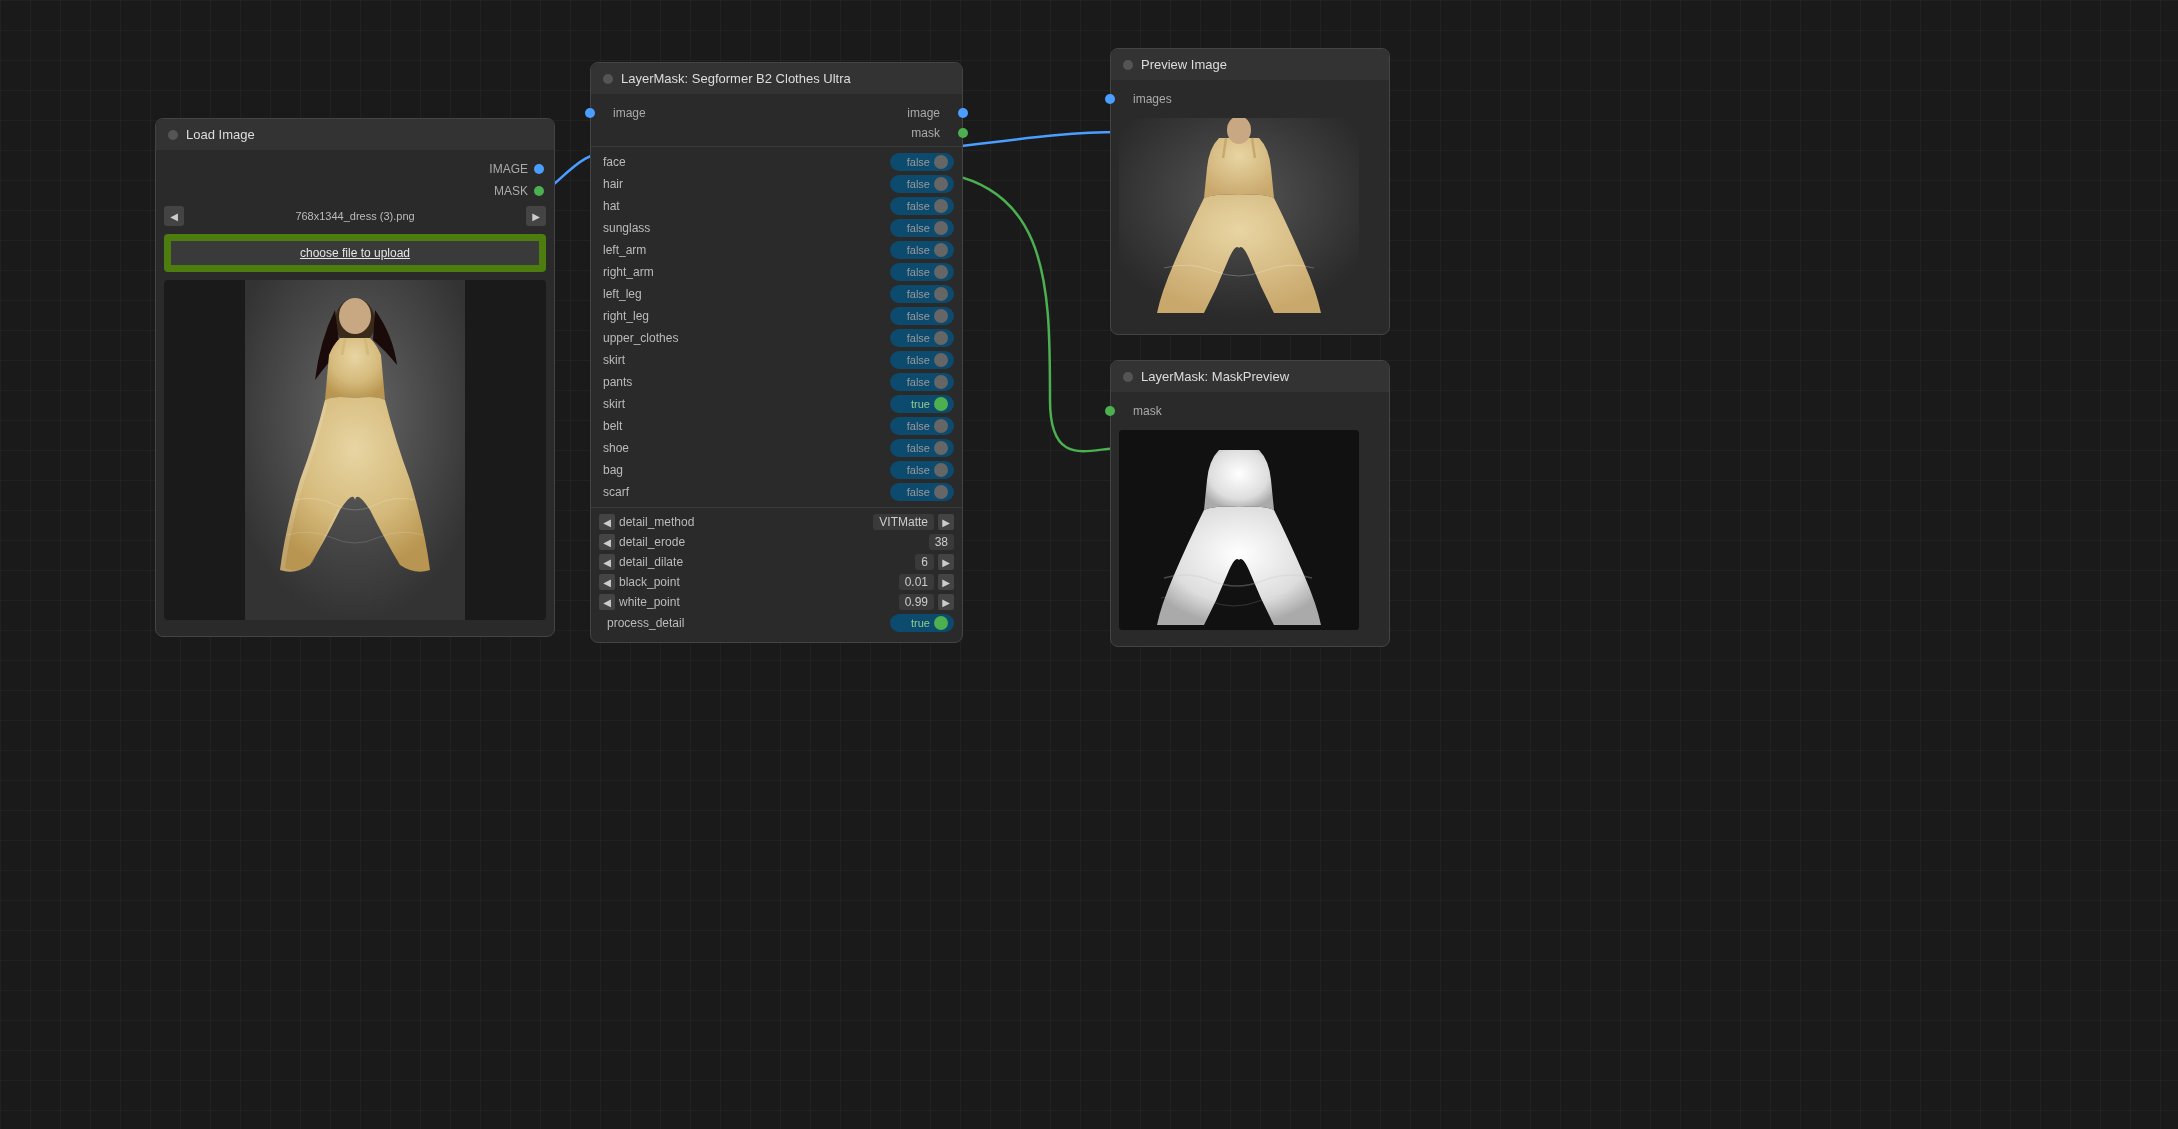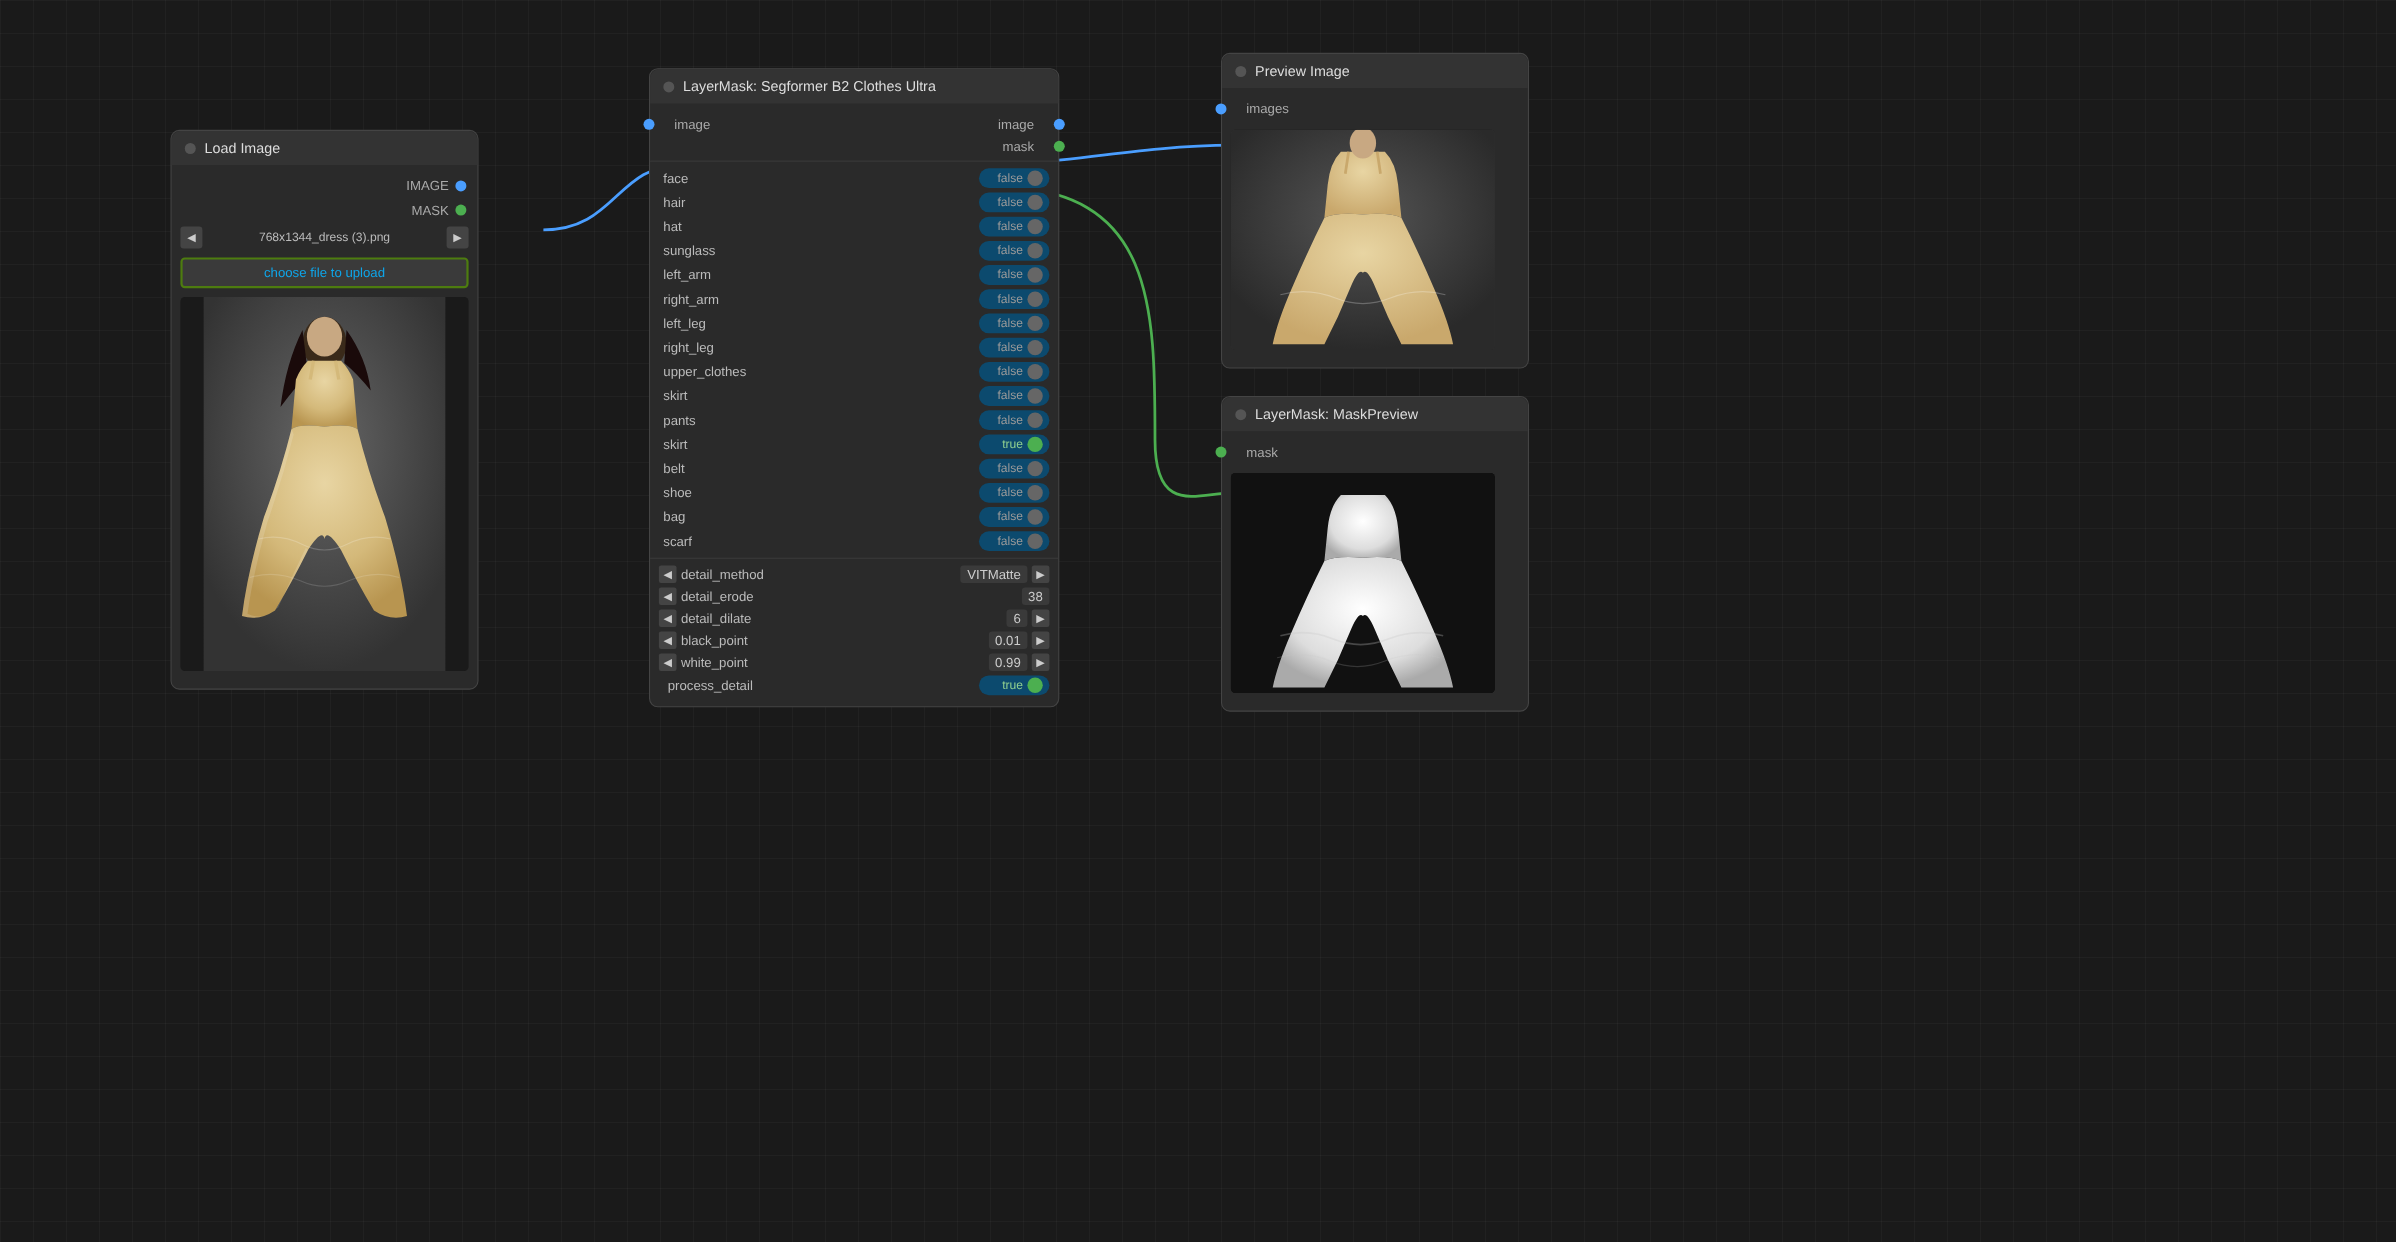--- a/index.html
+++ b/index.html
@@ -51,21 +51,21 @@
     }
 
     .node-body {
       padding: 8px 0;
     }
 
     
     .load-image-node {
       left: 155px;
       top: 118px;
-      width: 280px;
+      width: 400px;
     }
 
     .load-image-row {
       display: flex;
       align-items: center;
       justify-content: flex-end;
       padding: 4px 10px;
       gap: 6px;
     }
 
@@ -109,28 +109,29 @@
       flex: 1;
       text-align: center;
       font-size: 11px;
       color: #bbb;
     }
 
     .upload-btn {
       display: block;
       margin: 4px 8px;
       background: #3a3a3a;
-      border: 2px solid #4d7c0f;
-      color: #0ea5e9;
+      border: 7px solid #4d7c0f;
+      color: #e5e5e5;
       border-radius: 4px;
       padding: 5px 10px;
       text-align: center;
       font-size: 12px;
       cursor: pointer;
       width: calc(100% - 16px);
+      text-decoration: underline;
     }
 
     .preview-thumb {
       margin: 8px;
       border-radius: 4px;
       overflow: hidden;
       background: #1a1a1a;
       display: flex;
       align-items: center;
       justify-content: center;

